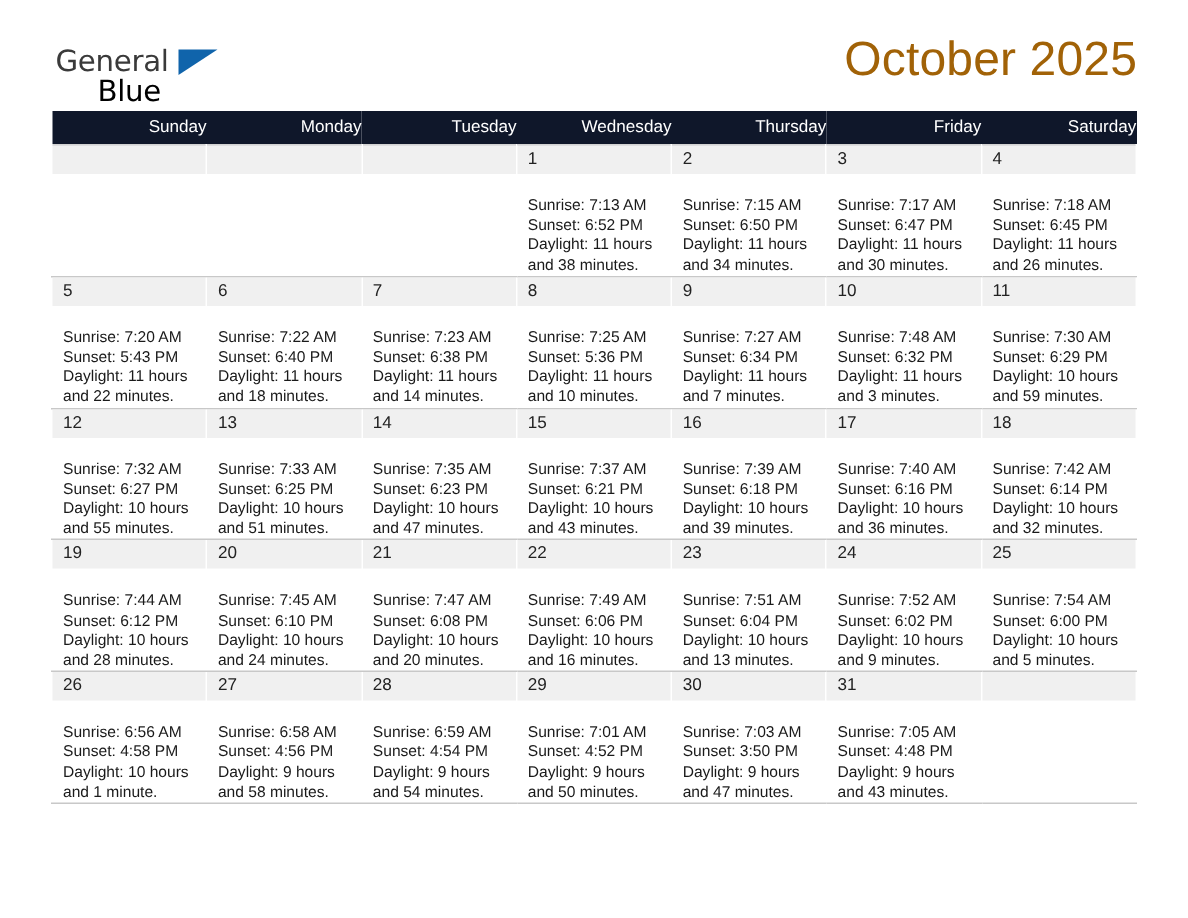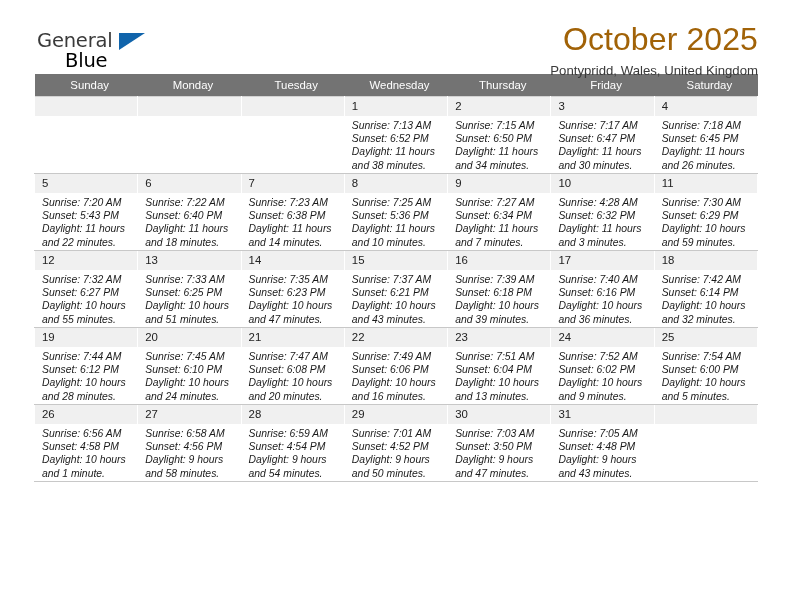--- a/index.html
+++ b/index.html
@@ -83,25 +83,25 @@
   }
 
   
   .calendar {
     width: 724px;
     border-collapse: collapse;
     table-layout: fixed;
     margin-top: 2px;
   }
   .calendar th {
-    background: #737373;
+    background: #0f172a;
     color: #ffffff;
     font-size: 11.4px;
     font-weight: normal;
-    text-align: center;
+    text-align: right;
     padding: 5px 0 5px 7px;
     height: 11px;
     border: none;
   }
   .calendar td {
     vertical-align: top;
     height: 76px;
     padding: 0;
     border-left: 1px solid #ffffff;
     border-right: 1px solid #ffffff;
@@ -123,46 +123,44 @@
     padding: 0 0 0 7px;
     box-sizing: border-box;
     font-size: 11.4px;
     line-height: 19px;
     color: #222222;
   }
   .empty .daynum-band {
     background: #f0f0f0;
   }
   .lines {
-    padding: 3px 5px 0 7px;
+    padding: 15px 5px 0 7px;
     font-size: 10.4px;
     line-height: 13.2px;
     color: #1a1a1a;
-    font-style: italic;
   }
   .lines div {
     white-space: nowrap;
   }
 </style>
 </head>
 <body>
 
 <div class="page">
 
   <div class="header">
 
     <div class="logo">
       <span class="logo-general">General</span>
       <span class="logo-tri"></span>
       <span class="logo-blue">Blue</span>
     </div>
 
     <div class="titles">
       <div class="month-title">October 2025</div>
-      <div class="location">Pontypridd, Wales, United Kingdom</div>
     </div>
 
   </div>
 
   <table class="calendar">
     <thead>
       <tr>
         <th>Sunday</th>
         <th>Monday</th>
         <th>Tuesday</th>
@@ -287,21 +285,21 @@
                 <div>Sunset: 6:34 PM</div>
                 <div>Daylight: 11 hours</div>
                 <div>and 7 minutes.</div>
               </div>
             </div>
           </td>
           <td>
             <div class="daycell">
               <div class="daynum-band">10</div>
               <div class="lines">
-                <div>Sunrise: 4:28 AM</div>
+                <div>Sunrise: 7:48 AM</div>
                 <div>Sunset: 6:32 PM</div>
                 <div>Daylight: 11 hours</div>
                 <div>and 3 minutes.</div>
               </div>
             </div>
           </td>
           <td>
             <div class="daycell">
               <div class="daynum-band">11</div>
               <div class="lines">

